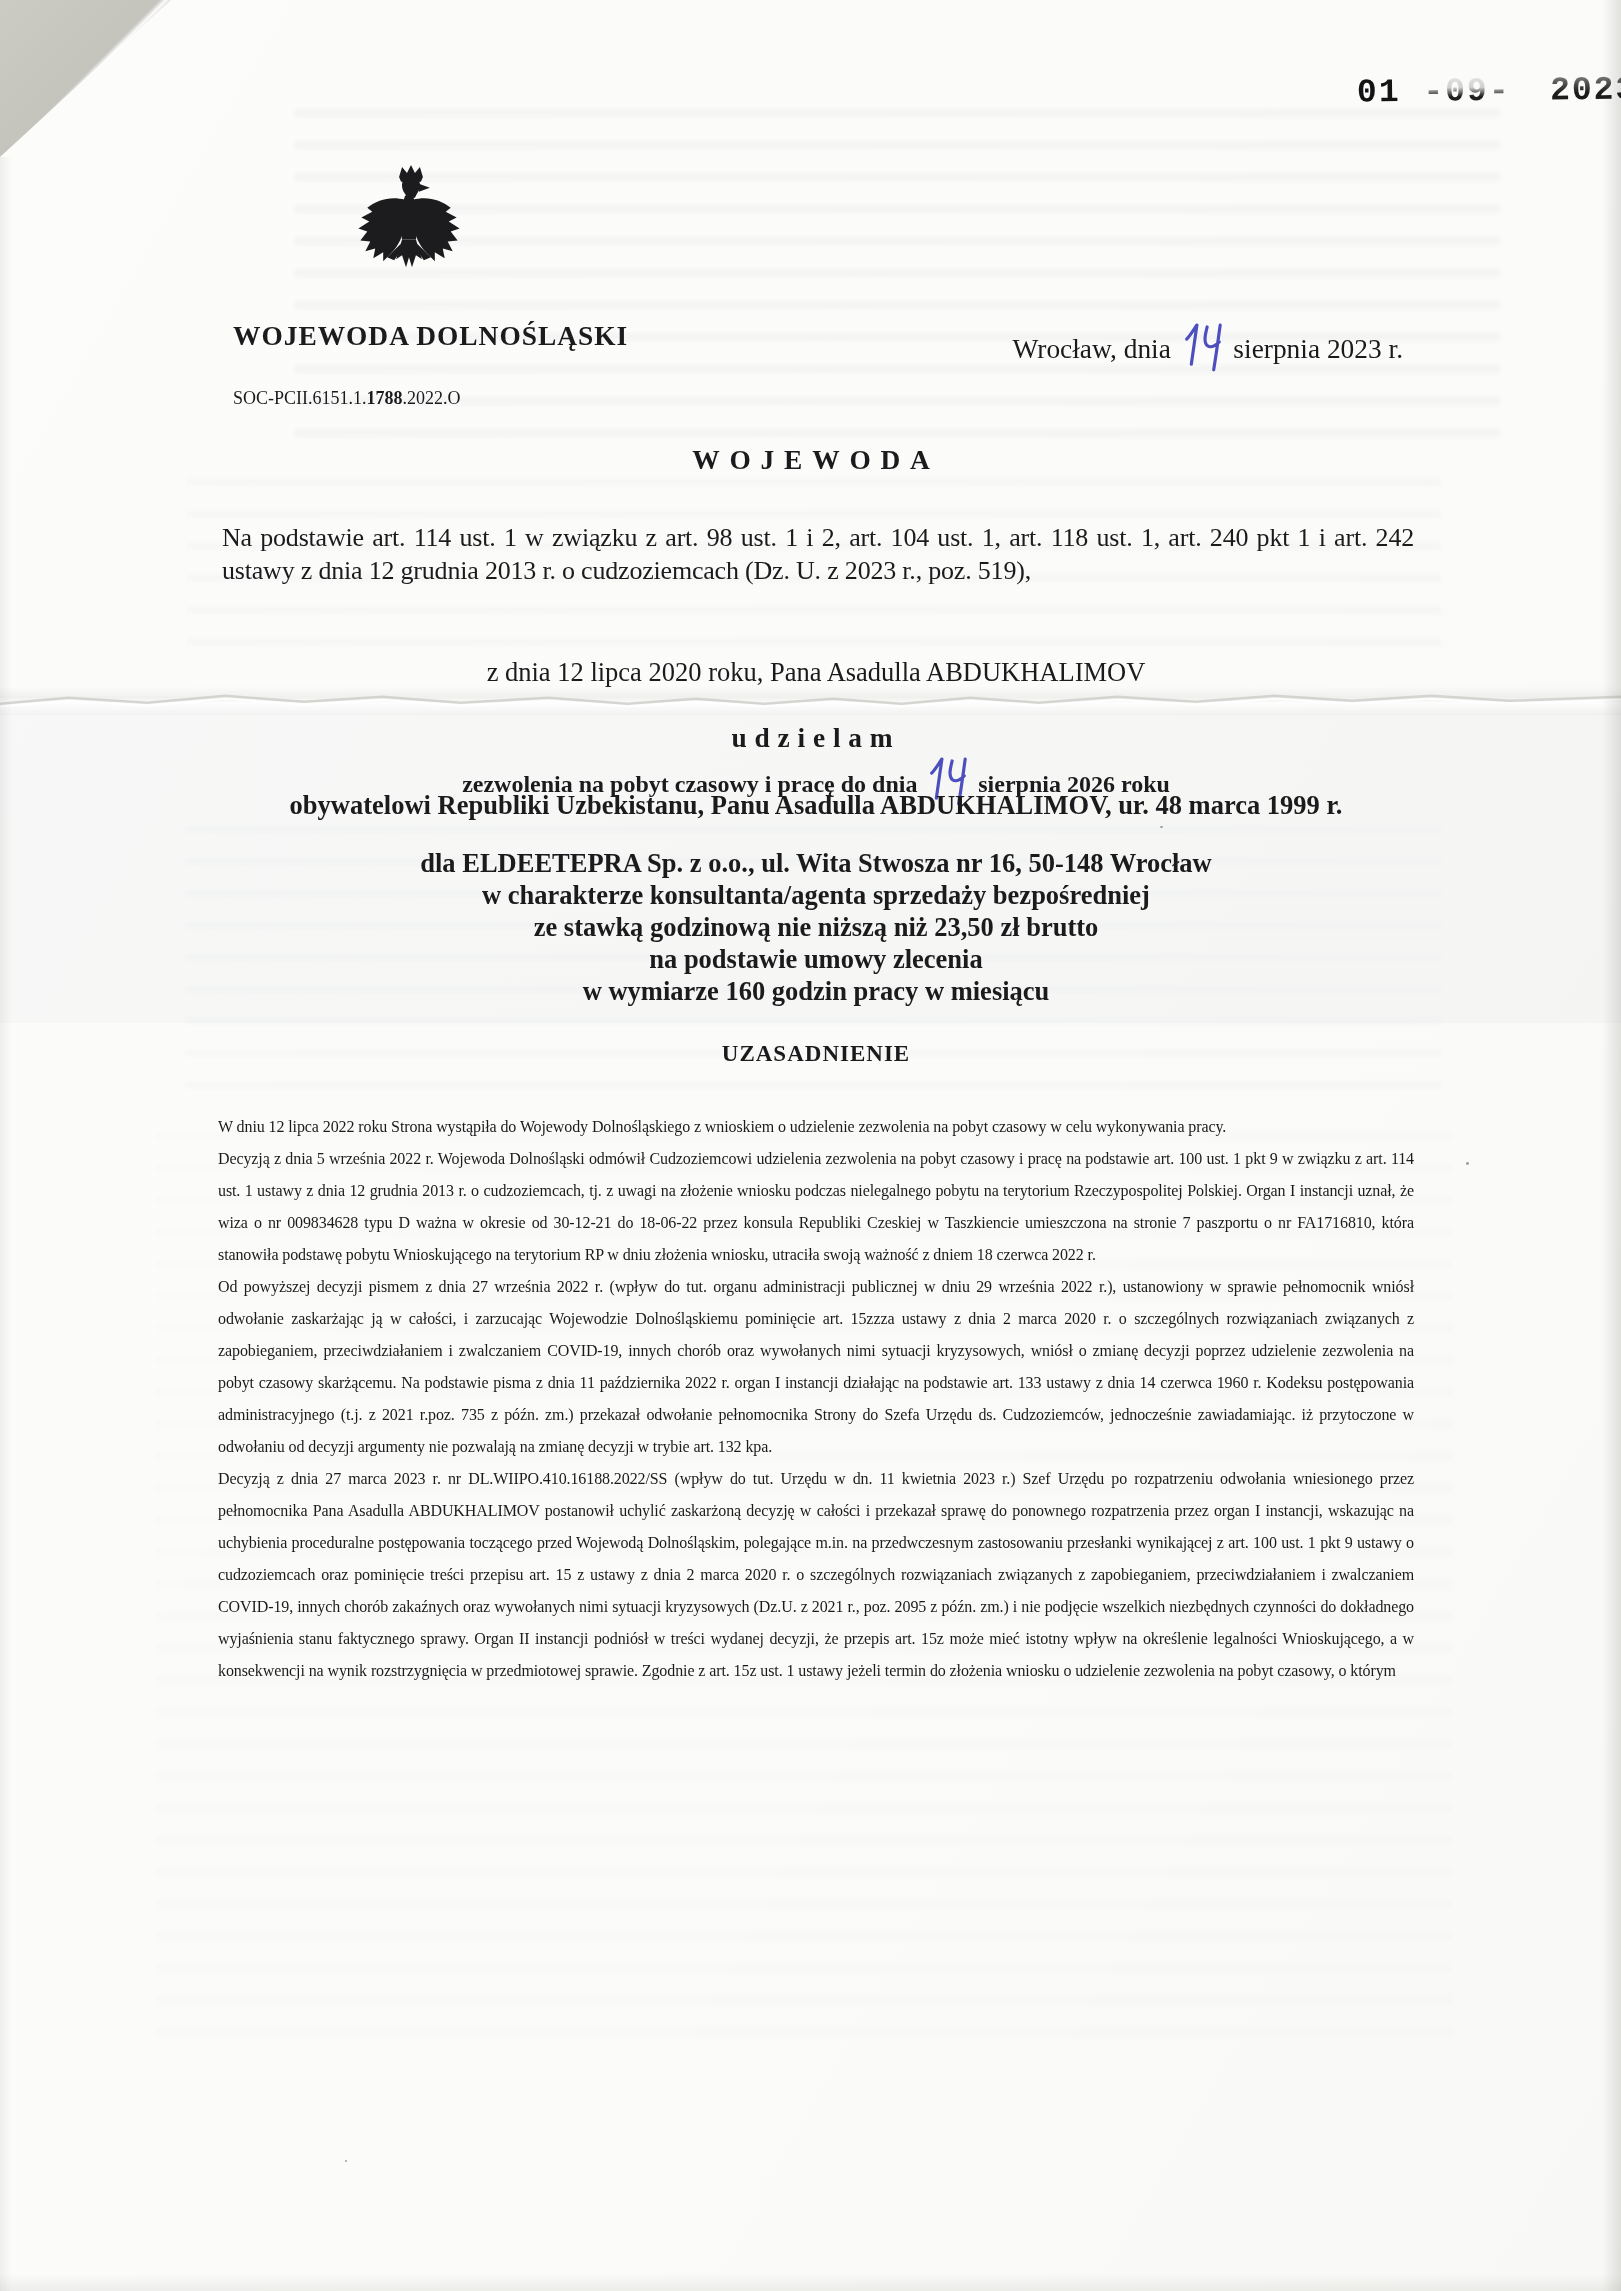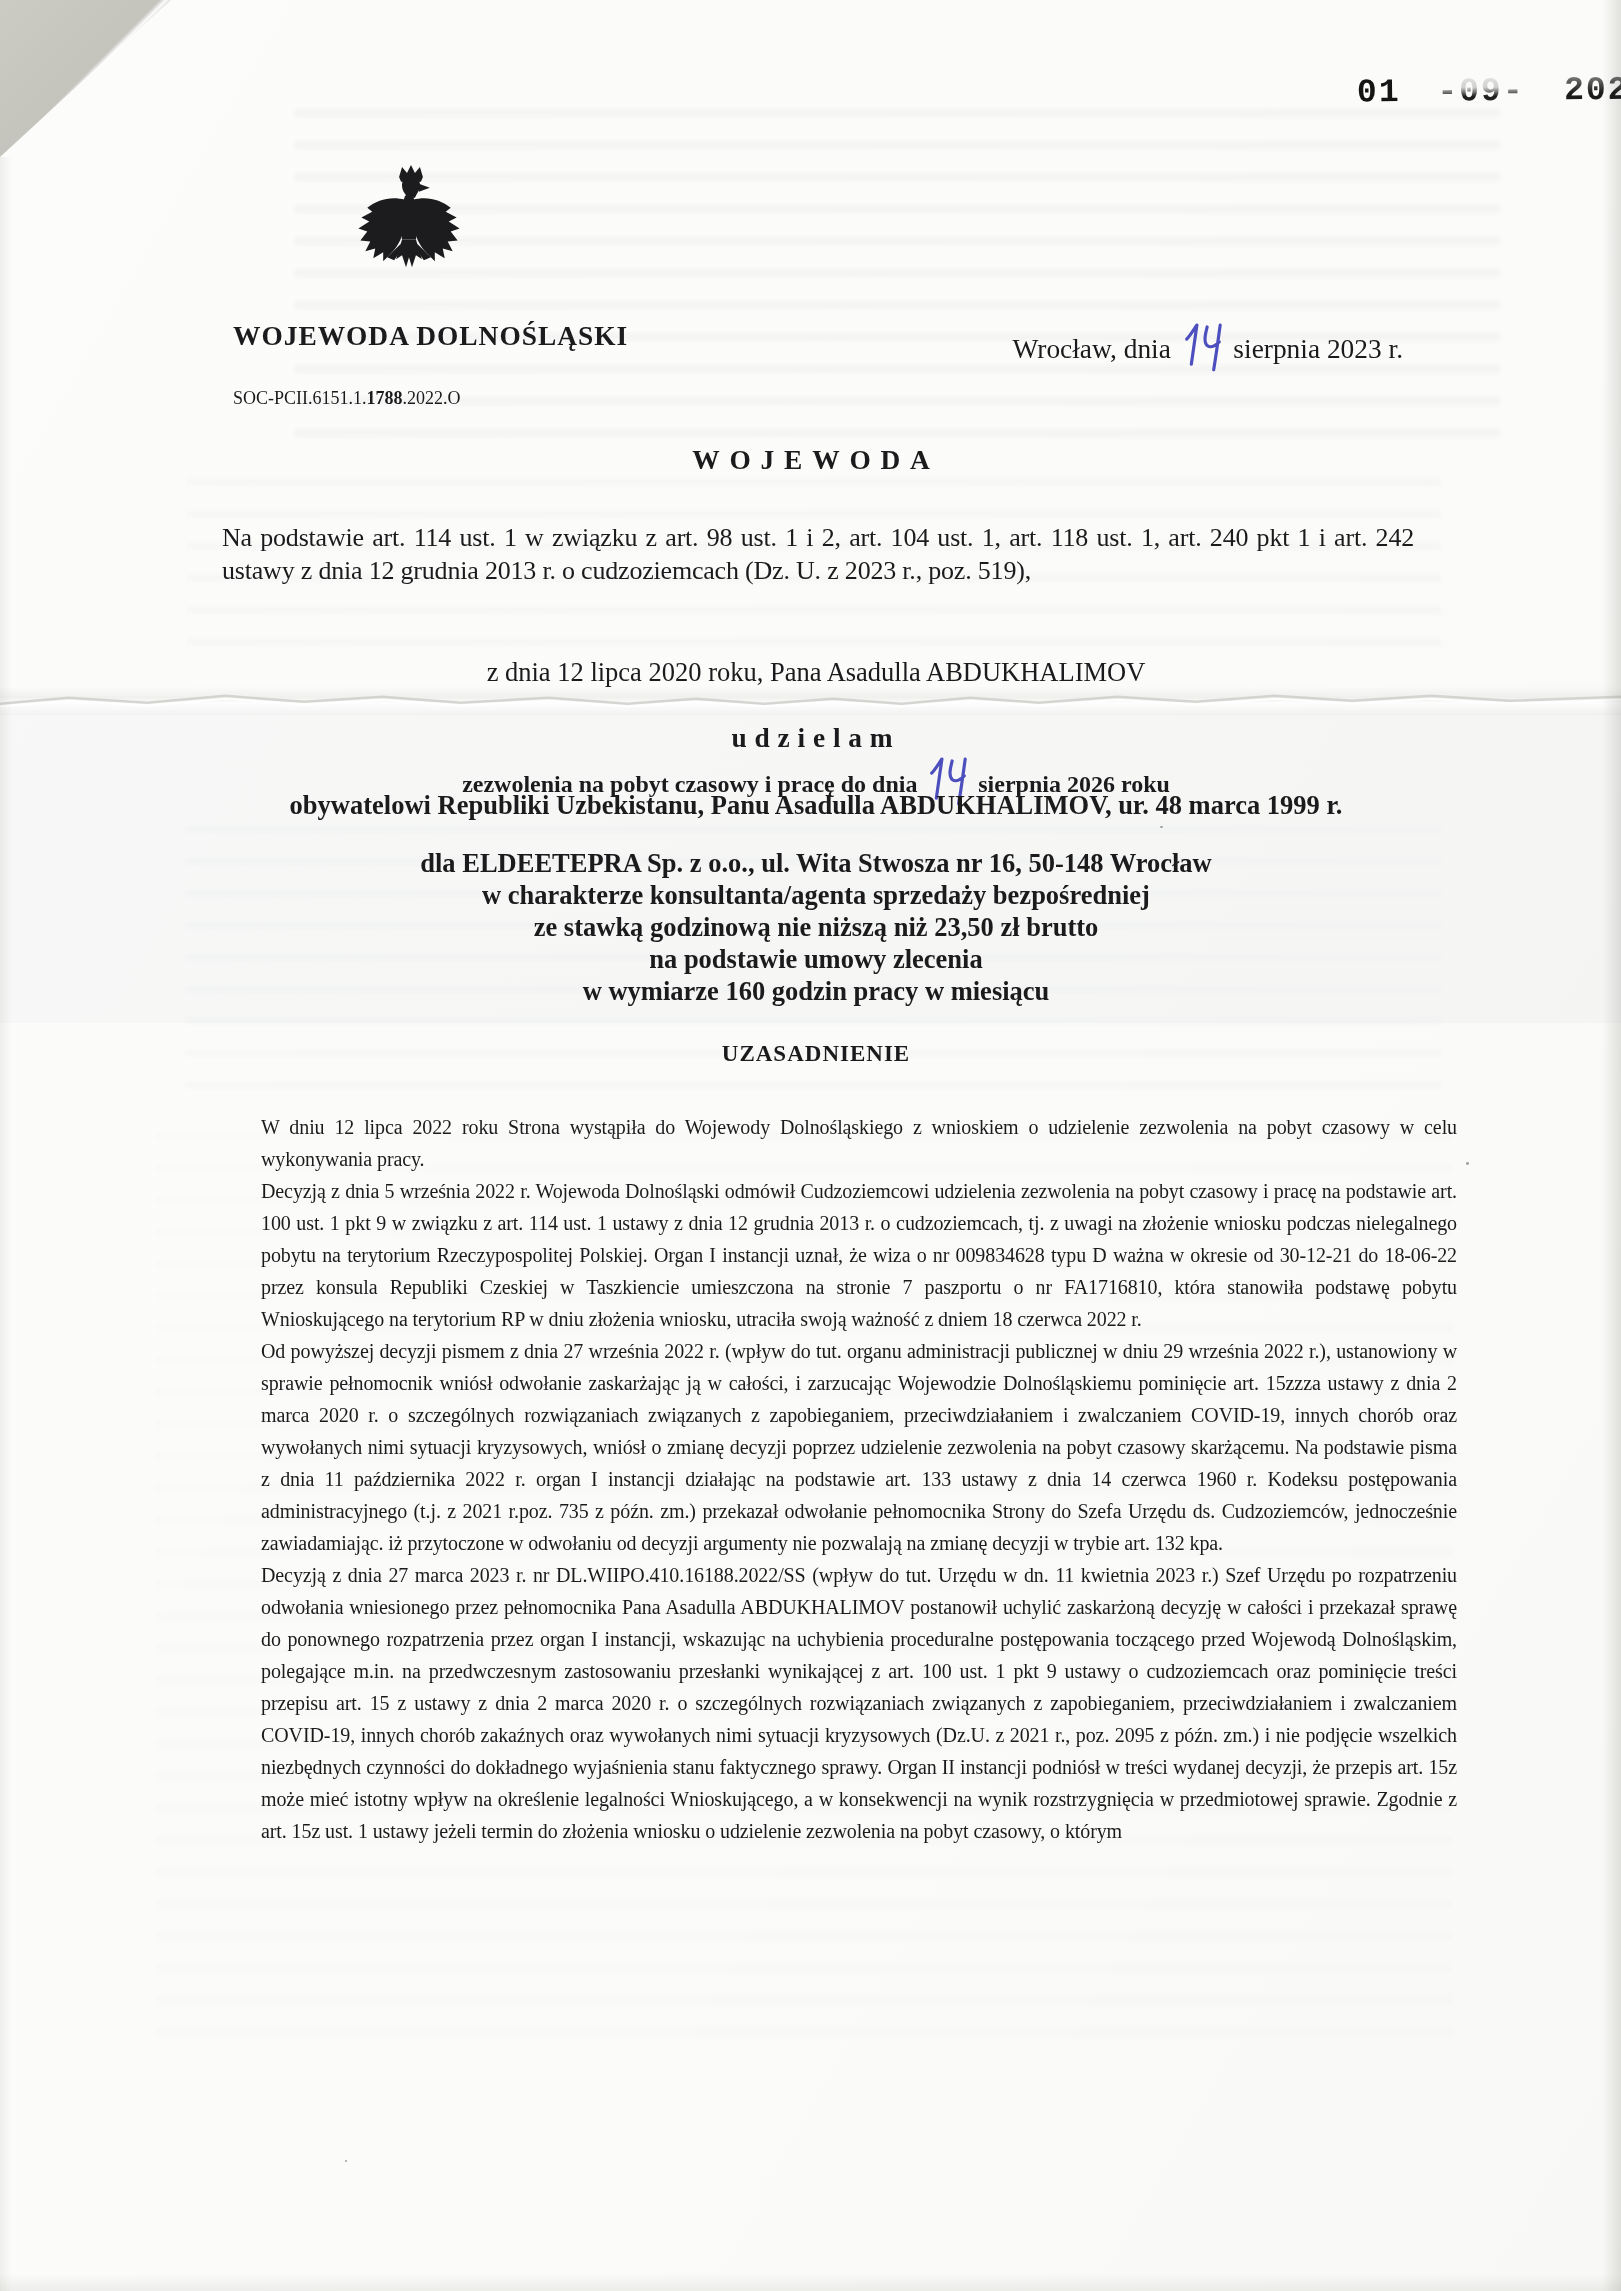--- a/index.html
+++ b/index.html
@@ -55,21 +55,21 @@
 
   
   .stamp {
     left:1357px; top:73px;
     font-family:"Liberation Mono", monospace;
     font-weight:bold; font-size:33px; letter-spacing:2px;
     color:#141414; transform:rotate(-0.6deg);
     white-space:nowrap;
   }
   .stamp .p2 {
-    margin-left:15px;
+    margin-left:1px;
     background:linear-gradient(180deg, rgba(20,20,20,0.08) 0%, rgba(20,20,20,0.18) 38%, rgba(20,20,20,0.95) 62%);
     -webkit-background-clip:text; background-clip:text; color:transparent;
   }
   .stamp .p3 {
     margin-left:17.6px;
     background:linear-gradient(180deg, rgba(20,20,20,0.45) 0%, rgba(20,20,20,0.97) 55%);
     -webkit-background-clip:text; background-clip:text; color:transparent;
   }
 
   .emblem { left:349px; top:163px; width:120px; height:139px; }
@@ -93,22 +93,22 @@
   .udzielam { top:723px; font-size:27.4px; font-weight:bold; letter-spacing:7.8px; word-spacing:5.9px; }
   .grant1 { top:755px; font-size:24px; font-weight:bold; }
   .grant2 { top:790px; font-size:26.5px; font-weight:bold; }
 
   .terms { top:847px; font-size:26.5px; font-weight:bold; line-height:32px; }
 
   .uzasadnienie { top:1041px; font-size:23px; font-weight:bold; letter-spacing:1px; }
 
   .body-text {
     left:218px; top:1111px; width:1196px;
-    font-size:20px; line-height:32px;
-    text-align:justify; letter-spacing:-0.1px;margin-left:43px;
+    font-size:16px; line-height:32px;
+    text-align:justify; letter-spacing:-0.1px;
   }
   .body-text p { margin:0; }
 
   .hw { display:inline-block; vertical-align:-13.7px; margin:0 3.9px; }
   .hw path { stroke:#4d4fbe; stroke-width:3.4; fill:none; stroke-linecap:round; }
 
   .visually-hidden { position:absolute; width:1px; height:1px; overflow:hidden; clip:rect(0 0 0 0); white-space:nowrap; }
 </style>
 </head>
 <body>

